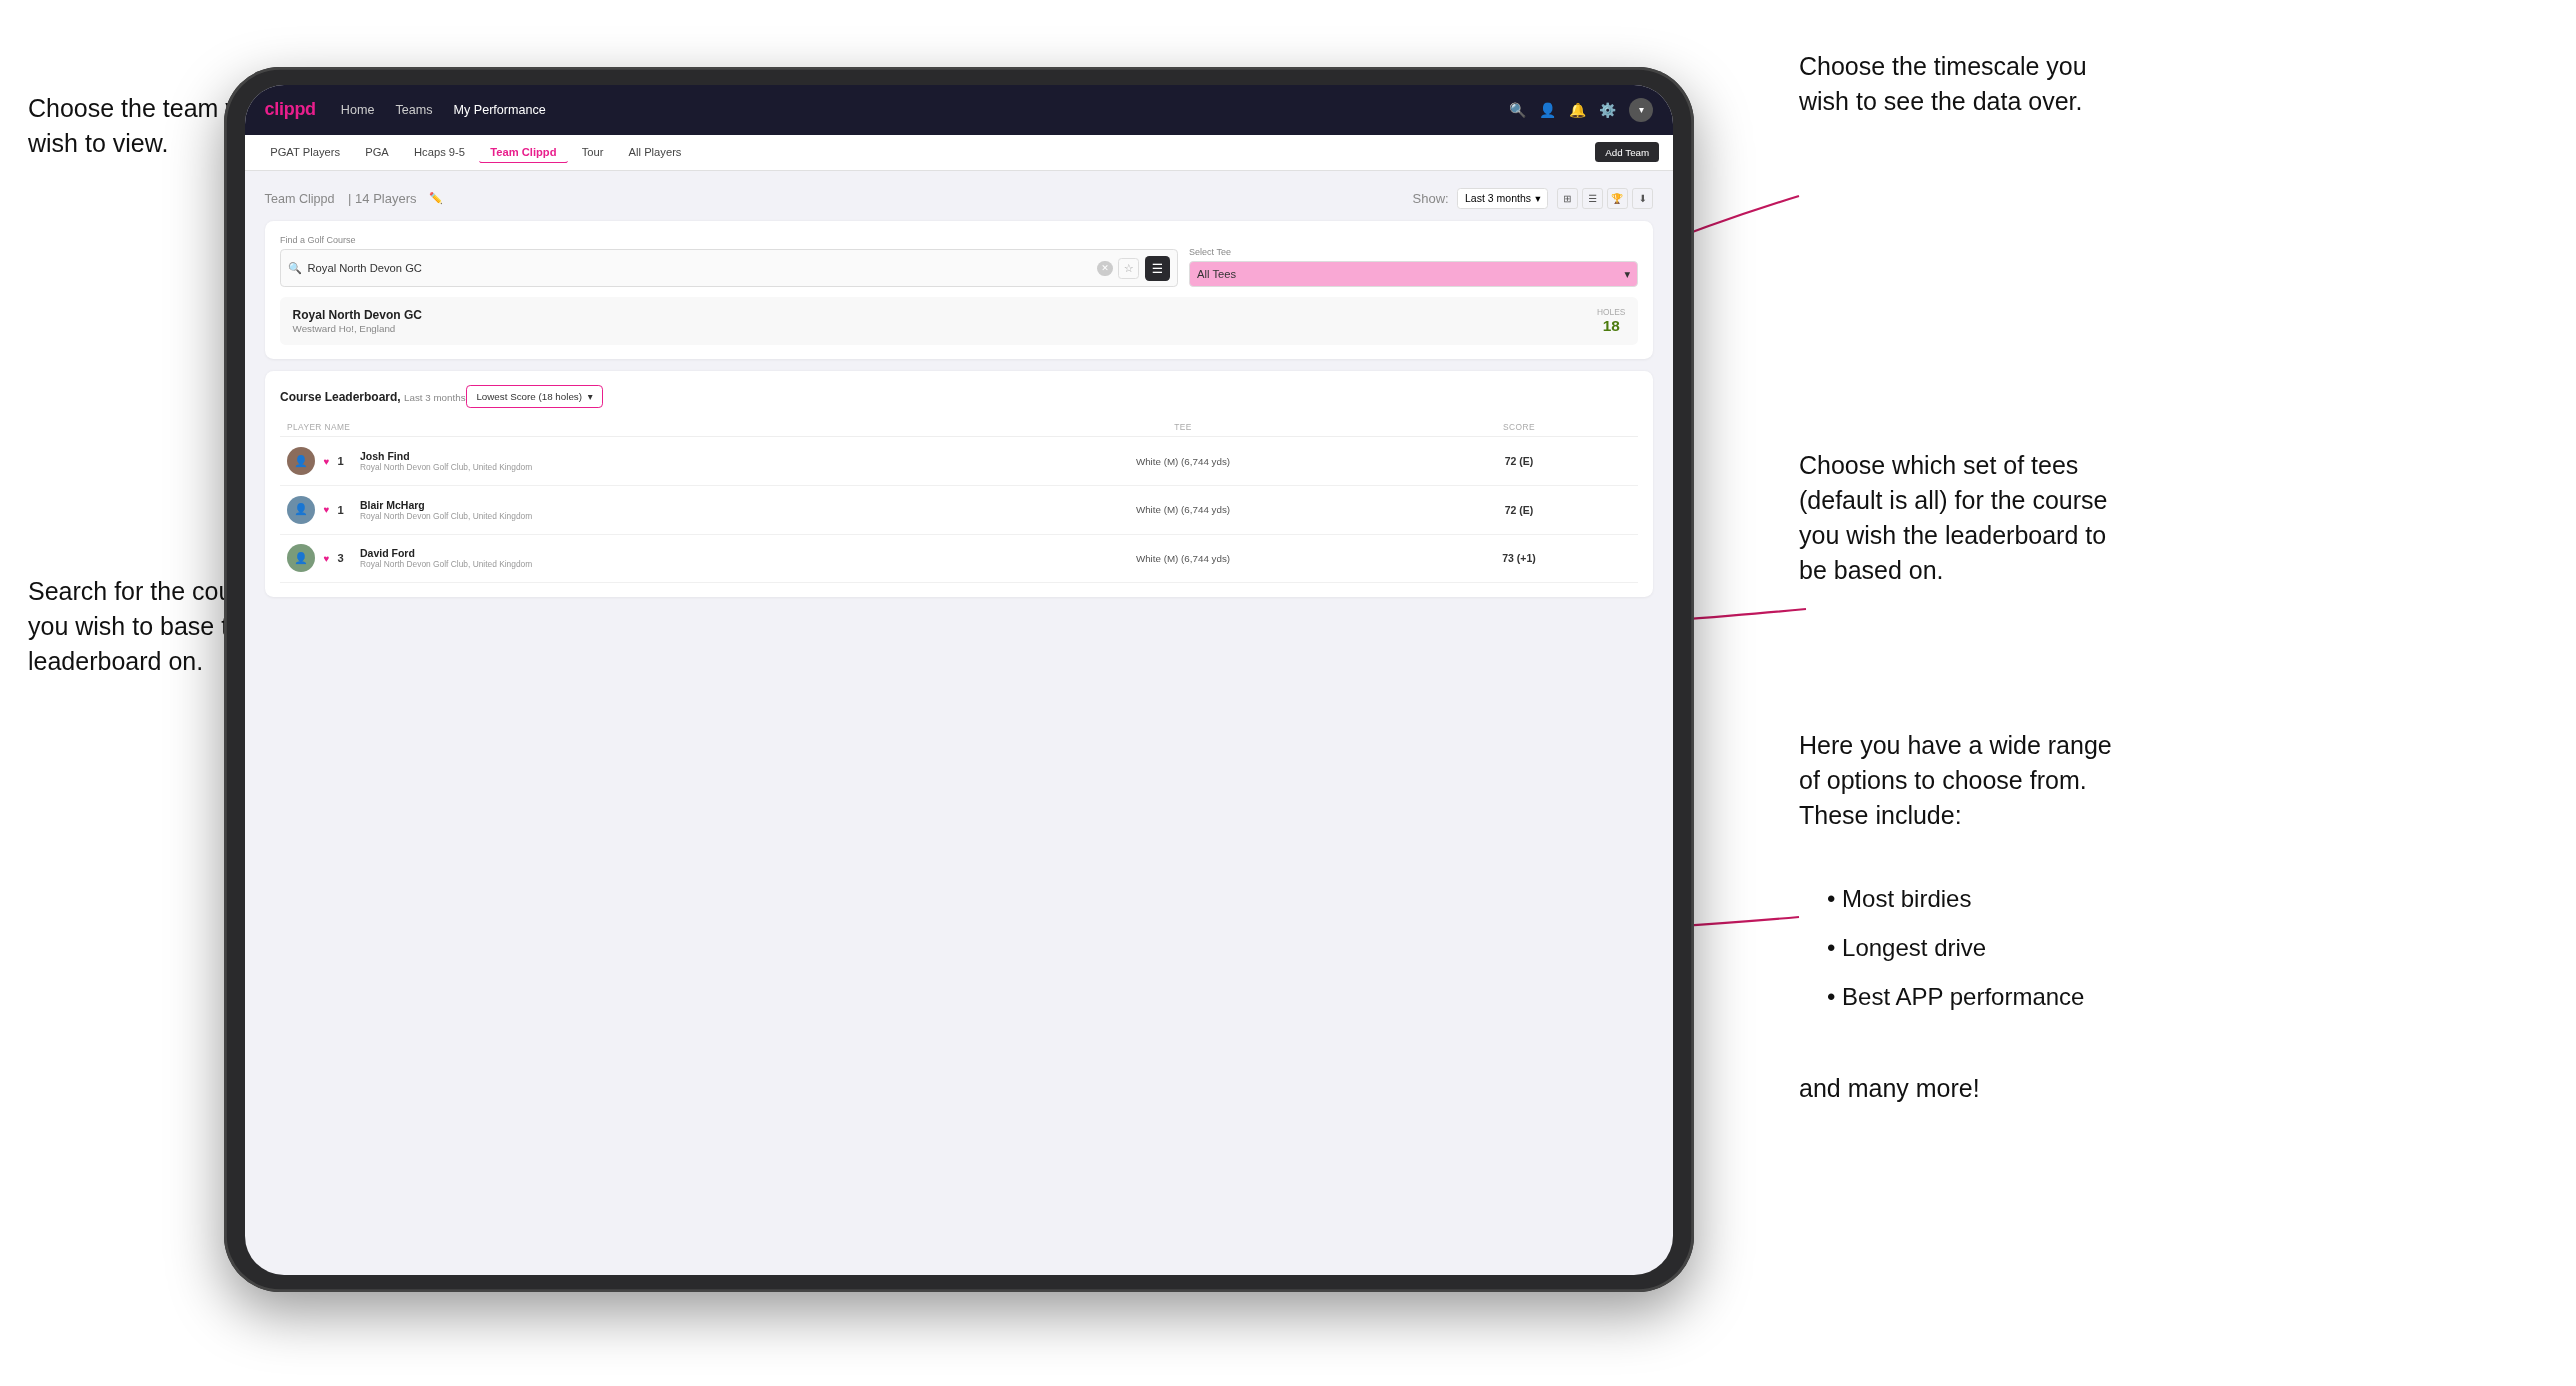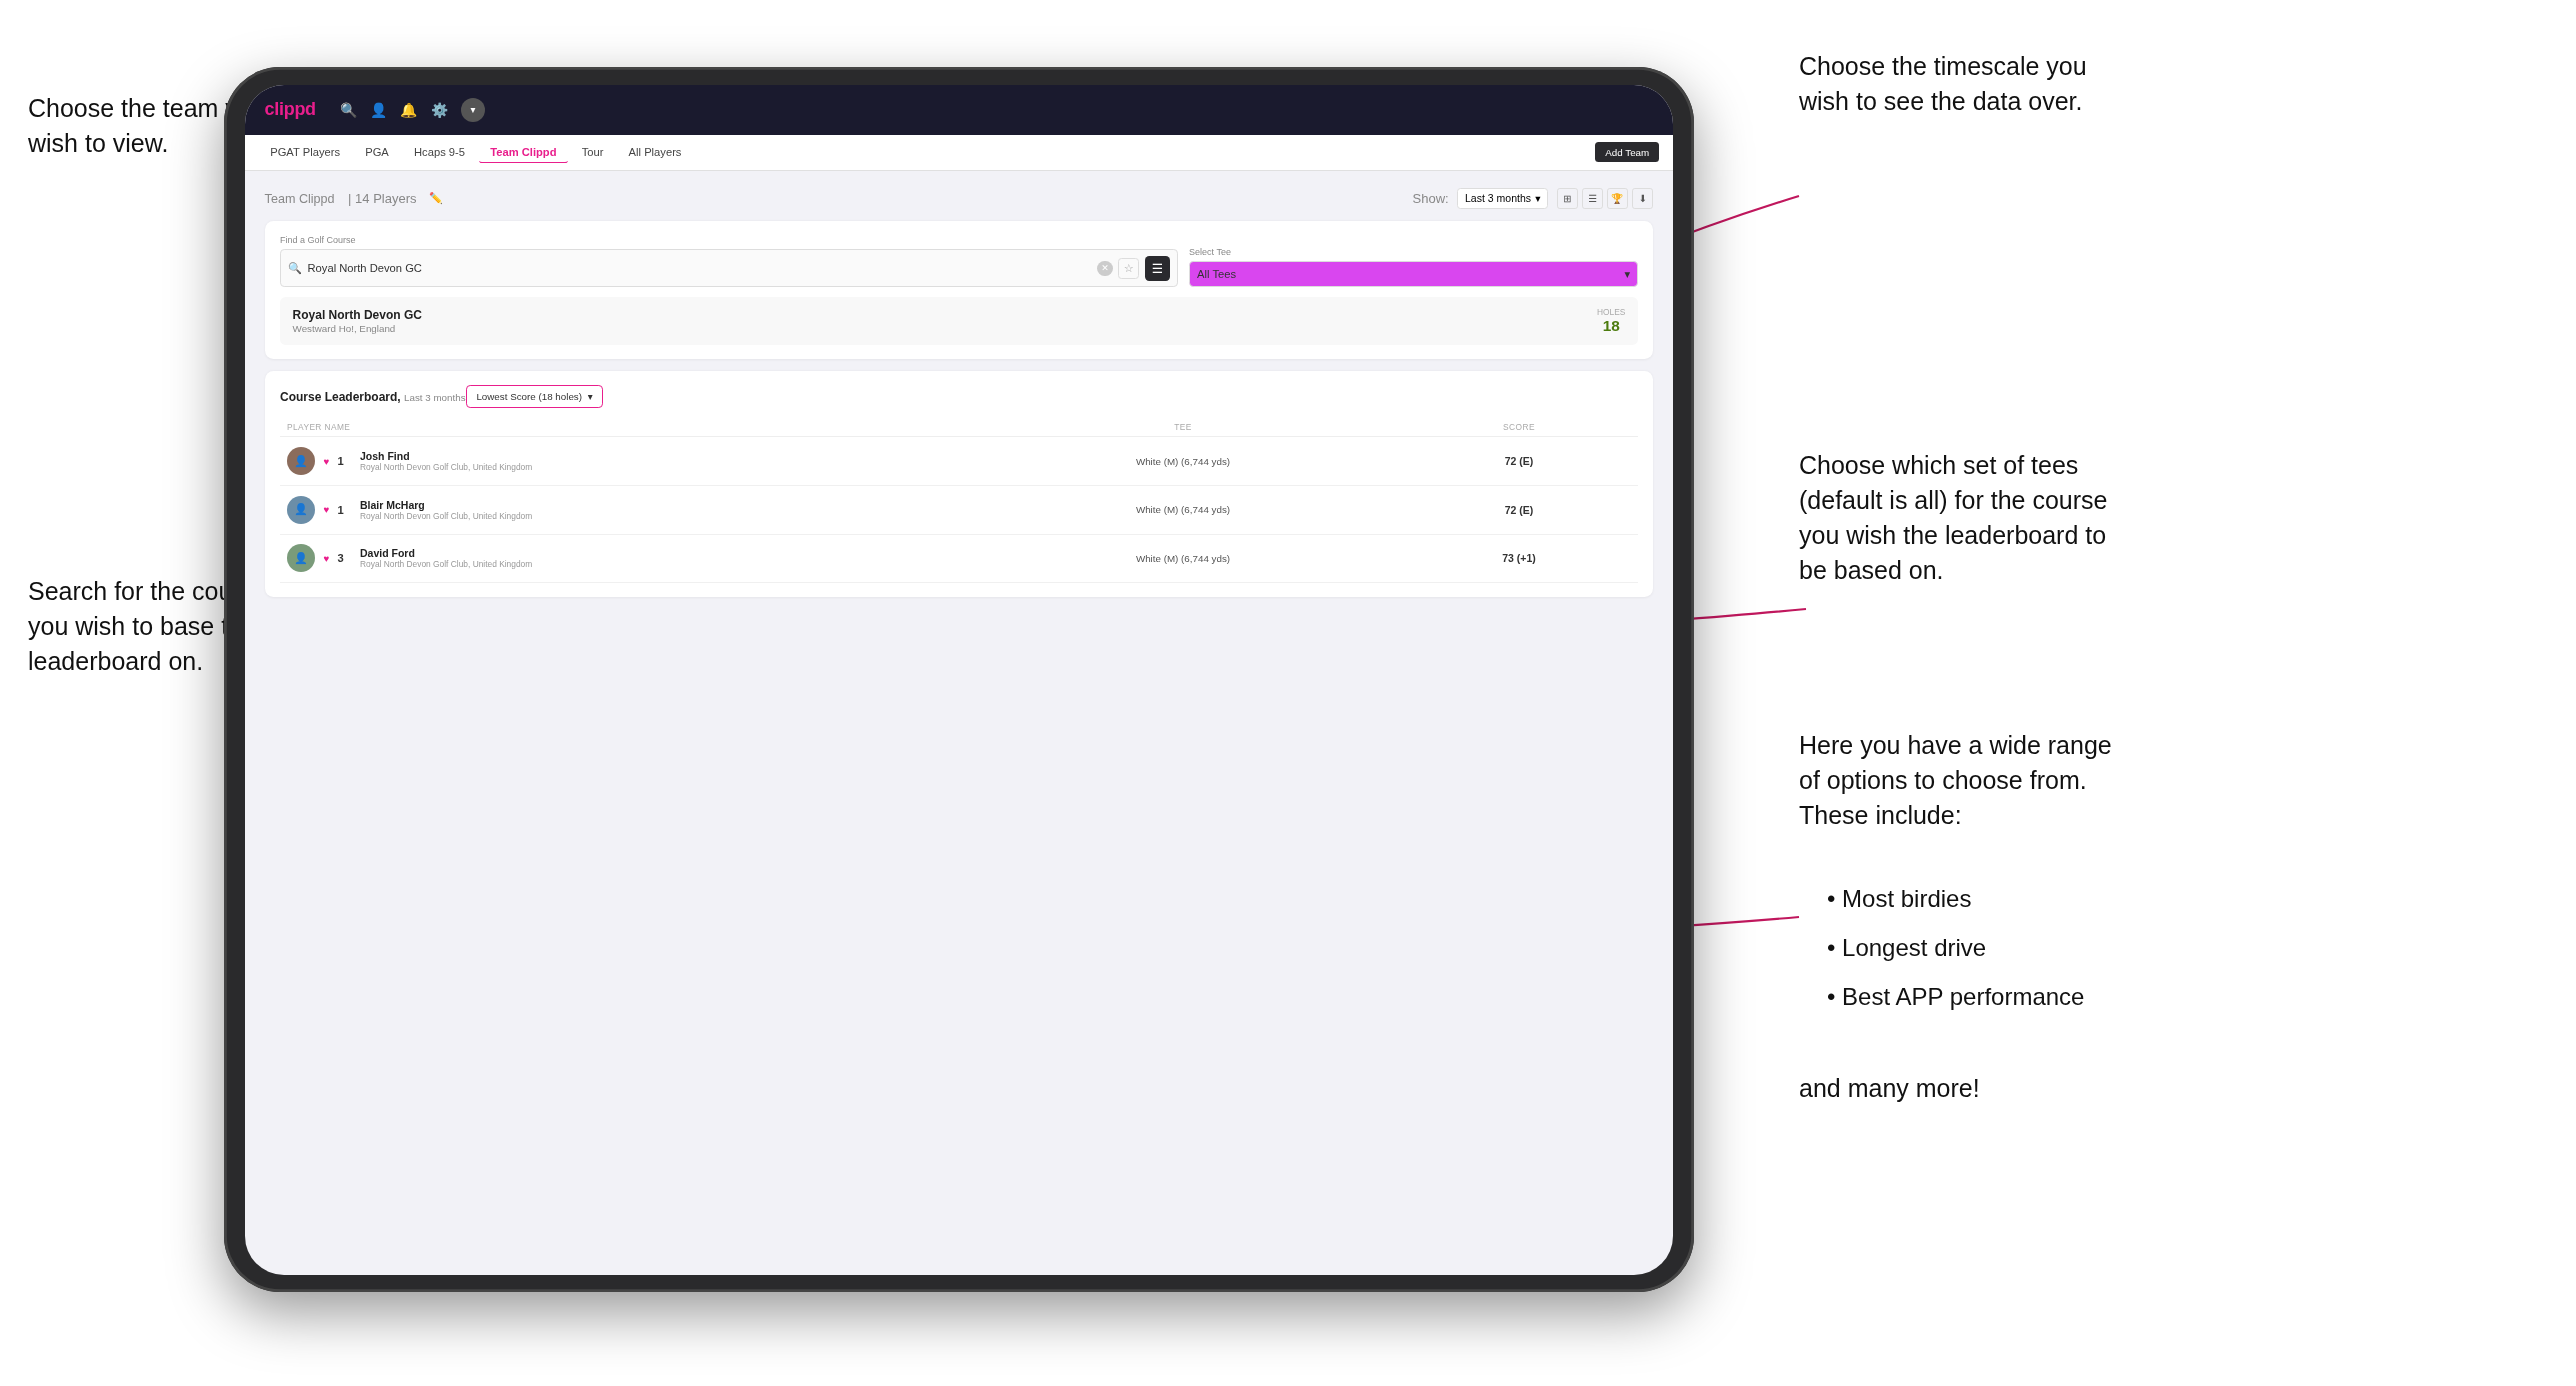--- a/index.html
+++ b/index.html
@@ -314,21 +314,21 @@
       font-size: 12.6px;
       cursor: pointer;
     }
 
     .tee-select-wrapper {
       display: flex;
       align-items: center;
       border: 0.7px solid #ddd;
       border-radius: 4.2px;
       padding: 5.6px 7px;
-      background: #d946ef;
+      background: #f9a8d4;
       justify-content: space-between;
       cursor: pointer;
     }
 
     .tee-select-wrapper span {
       font-size: 11.2px;
       color: #333;
     }
 
     
@@ -559,20 +559,25 @@
   </defs>
   <path d="M 730 90 Q 500 110 80 130" stroke="#c0175d" stroke-width="3" fill="none" marker-end="url(#arrowhead5)"></path>
 </svg>
 
 <div class="tablet-frame">
   <div class="tablet-screen">
     <div class="app-wrapper">
 
       <div class="navbar">
         <div class="navbar-logo">clippd</div>
+        <div class="navbar-nav">
+          <span class="navbar-nav-item">Home</span>
+          <span class="navbar-nav-item">Teams</span>
+          <span class="navbar-nav-item active">My Performance</span>
+        </div>
         <div class="navbar-icons">
           <span class="nav-icon">🔍</span>
           <span class="nav-icon">👤</span>
           <span class="nav-icon">🔔</span>
           <span class="nav-icon">⚙️</span>
           <div class="avatar-circle">▾</div>
         </div>
       </div>
 
       <div class="subnav">

